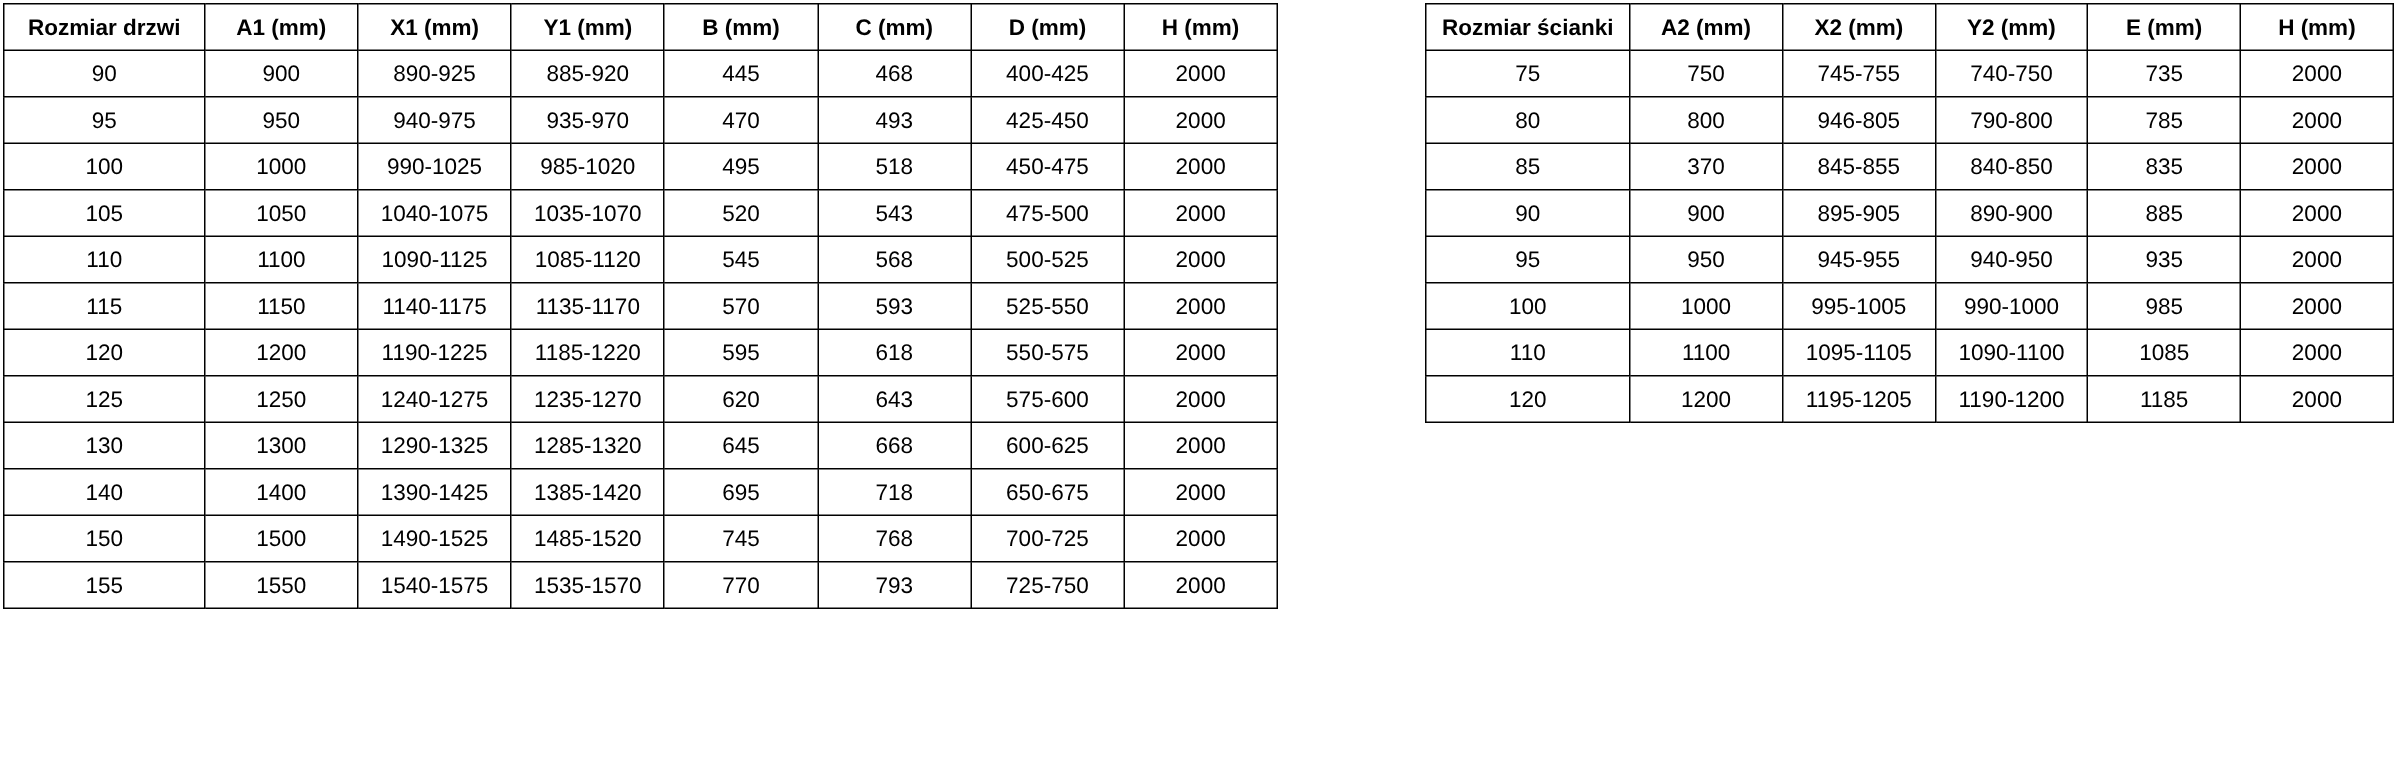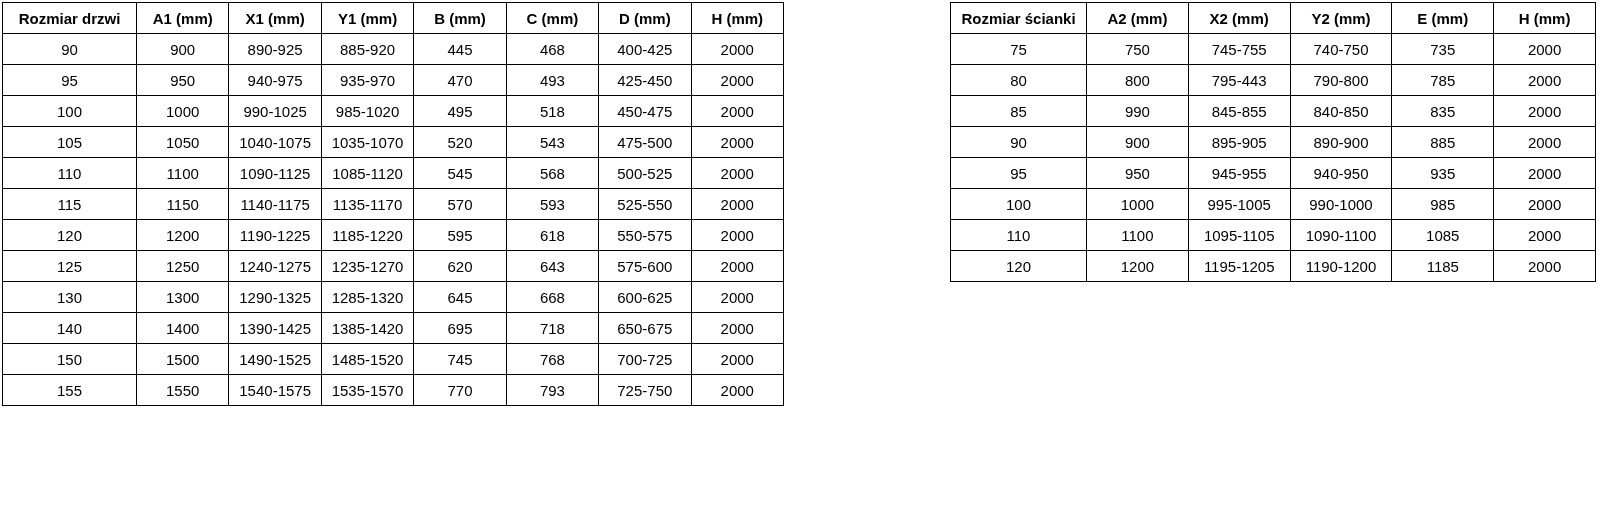--- a/index.html
+++ b/index.html
@@ -35,21 +35,21 @@
     white-space: nowrap;
   }
   table.spec-table th {
     font-weight: bold;
   }
   table.spec-table td {
     font-weight: normal;
   }
   table.door-table {
     left: 2px;
-    width: 782px;
+    width: 850px;
   }
   table.door-table th:first-child {
     width: 129px;
   }
   table.wall-table {
     left: 950px;
     width: 646px;
   }
   table.wall-table th:first-child {
     width: 131px;
@@ -211,28 +211,28 @@
           <td>75</td>
           <td>750</td>
           <td>745-755</td>
           <td>740-750</td>
           <td>735</td>
           <td>2000</td>
         </tr>
         <tr>
           <td>80</td>
           <td>800</td>
-          <td>795-443</td>
+          <td>946-805</td>
           <td>790-800</td>
           <td>785</td>
           <td>2000</td>
         </tr>
         <tr>
           <td>85</td>
-          <td>990</td>
+          <td>370</td>
           <td>845-855</td>
           <td>840-850</td>
           <td>835</td>
           <td>2000</td>
         </tr>
         <tr>
           <td>90</td>
           <td>900</td>
           <td>895-905</td>
           <td>890-900</td>

